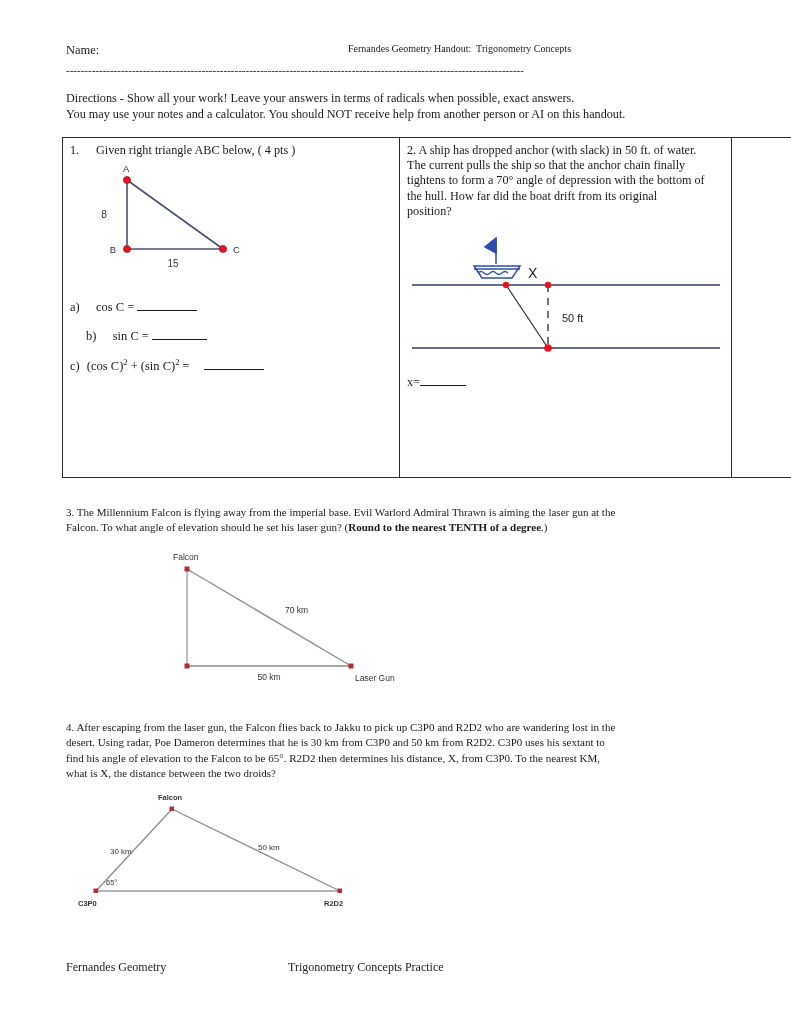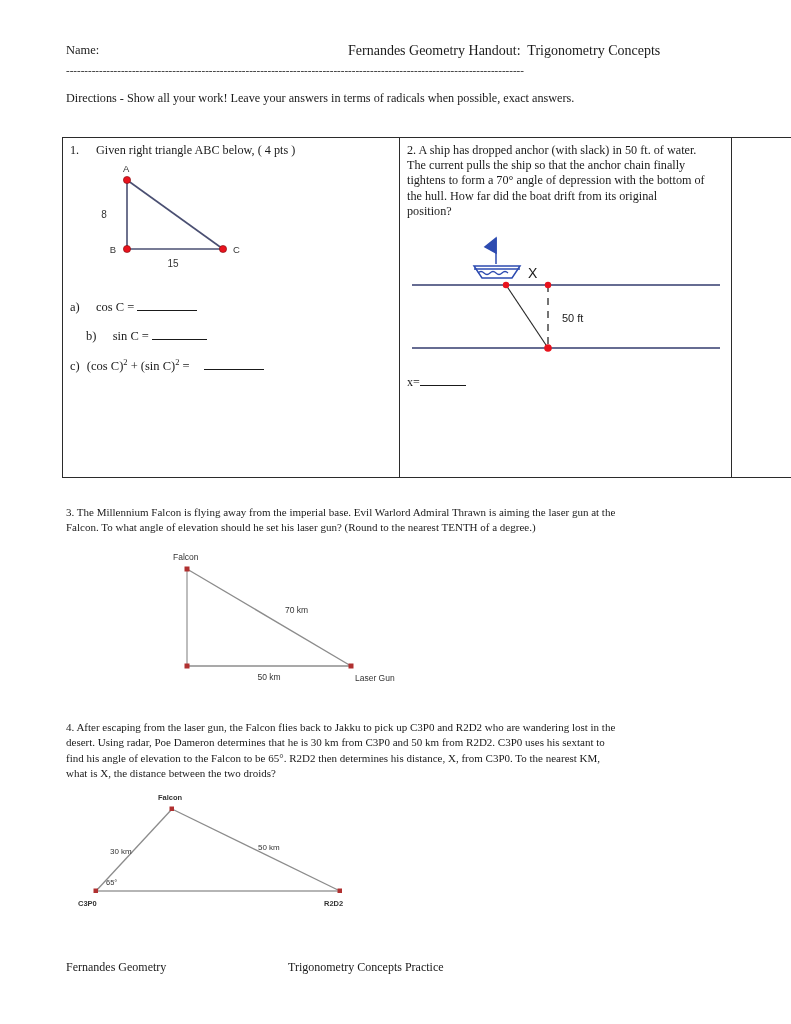--- a/index.html
+++ b/index.html
@@ -34,21 +34,21 @@
   }
   .name-label {
     position: absolute;
     left: 0; top: 0;
     font-size: 12.5px;
   }
   .handout-title {
     position: absolute;
     left: 282px;
     top: 0;
-    font-size: 14px;
+    font-size: 10px;
     white-space: pre;
   }
   .dash-rule {
     position: absolute;
     left: 66px;
     top: 64px;
     width: 655px;
     font-size: 11px;
     letter-spacing: 0px;
     color: #111;
@@ -121,21 +121,21 @@
   .fig svg { display: block; overflow: visible; }
 
   
   .para {
     position: absolute;
     left: 66px;
     width: 672px;
     font-size: 11px;
     line-height: 15.4px;
   }
-  .para b { font-weight: normal; }
+  .para b { font-weight: bold; }
 
   
   .footer {
     position: absolute;
     left: 66px;
     top: 960px;
     width: 660px;
     height: 18px;
     font-size: 12px;
   }
@@ -153,20 +153,21 @@
 <div class="page">
 
   <div class="header-row">
     <span class="name-label">Name:</span>
     <span class="handout-title">Fernandes Geometry Handout:  Trigonometry Concepts</span>
   </div>
   <div class="dash-rule">-----------------------------------------------------------------------------------------------------------------------------</div>
 
   <div class="directions">
     <div>Directions - Show all your work! Leave your answers in terms of radicals when possible, exact answers.</div>
+    <div>You may use your notes and a calculator. You should NOT receive help from another person or AI on this handout.</div>
   </div>
 
   <div class="qtable">
 
     <div class="qcell qcell-1">
       <div class="qtext">
         <span class="q1-num">1.</span><span>Given right triangle ABC below, ( 4 pts )</span>
       </div>
 
       <div class="fig" style="left:20px; top:24px;">

